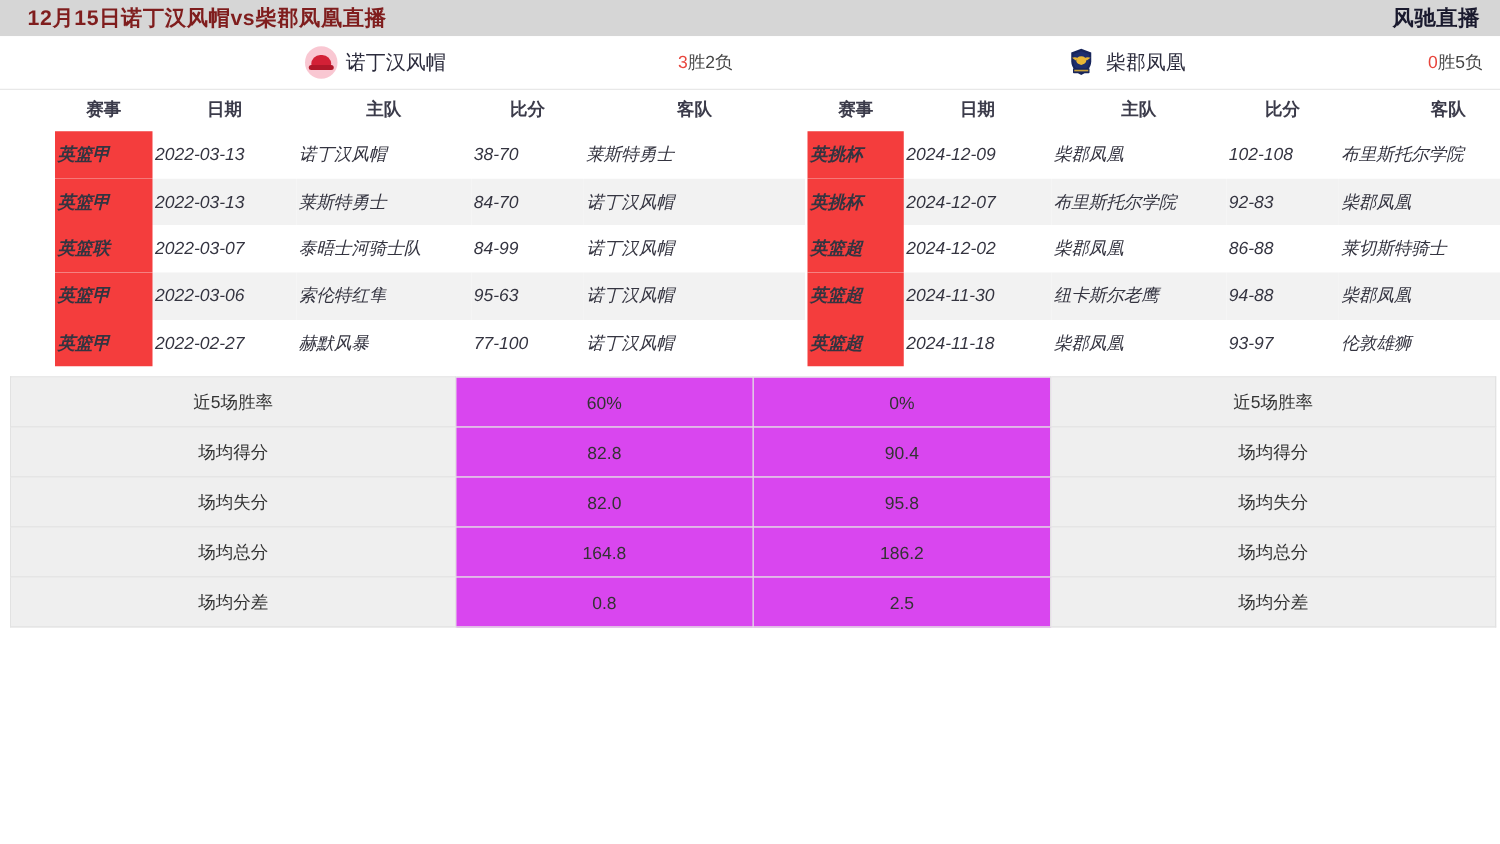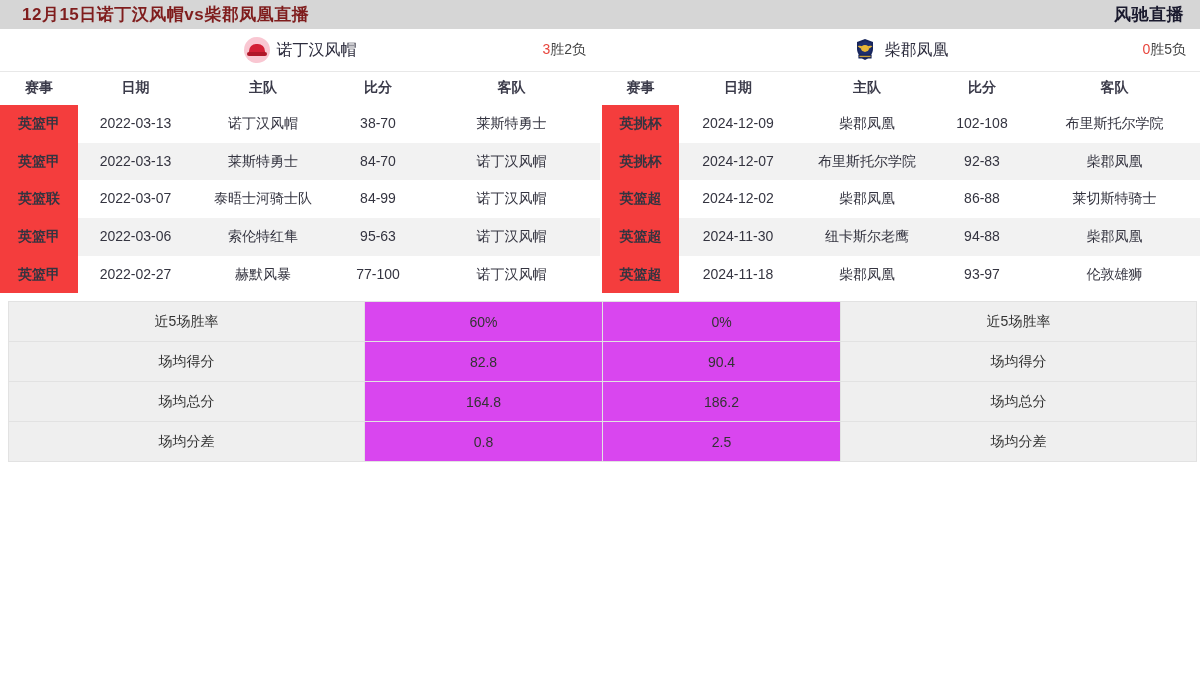--- a/index.html
+++ b/index.html
@@ -107,45 +107,47 @@
   }
   .logo-away {
     background: transparent;
     border-radius: 0;
   }
 
   
   .tables-row {
     display: flex;
     align-items: flex-start;
+    margin-left: 44px;
   }
   .match-table-wrap { width: 600px; }
   table.match {
     width: 600px;
     border-collapse: collapse;
     table-layout: fixed;
   }
   table.match th {
     font-size: 14px;
     font-weight: bold;
     color: #3b3b4a;
     padding: 7px 0 8px;
     background: #ffffff;
     text-align: center;
     border: none;
   }
   table.match td {
     font-size: 14px;
     color: #343440;
-    text-align: center;
+    text-align: left;
     padding: 8px 2px;
     border: none;
     vertical-align: middle;
     word-break: break-all;
     line-height: 1.55;
+    font-style: italic;
   }
   table.match tbody tr:nth-child(even) { background: #f2f2f2; }
   table.match tbody tr:nth-child(odd)  { background: #ffffff; }
 
   td.badge-cell {
     background: #f43d3d !important;
     color: #ffffff;
     font-size: 13px;
     font-weight: bold;
     padding: 8px 4px;
@@ -356,20 +358,26 @@
           <td class="st-value">0%</td>
           <td class="st-label">近5场胜率</td>
         </tr>
         <tr>
           <td class="st-label">场均得分</td>
           <td class="st-value">82.8</td>
           <td class="st-value">90.4</td>
           <td class="st-label">场均得分</td>
         </tr>
         <tr>
+          <td class="st-label">场均失分</td>
+          <td class="st-value">82.0</td>
+          <td class="st-value">95.8</td>
+          <td class="st-label">场均失分</td>
+        </tr>
+        <tr>
           <td class="st-label">场均总分</td>
           <td class="st-value">164.8</td>
           <td class="st-value">186.2</td>
           <td class="st-label">场均总分</td>
         </tr>
         <tr>
           <td class="st-label">场均分差</td>
           <td class="st-value">0.8</td>
           <td class="st-value">2.5</td>
           <td class="st-label">场均分差</td>

